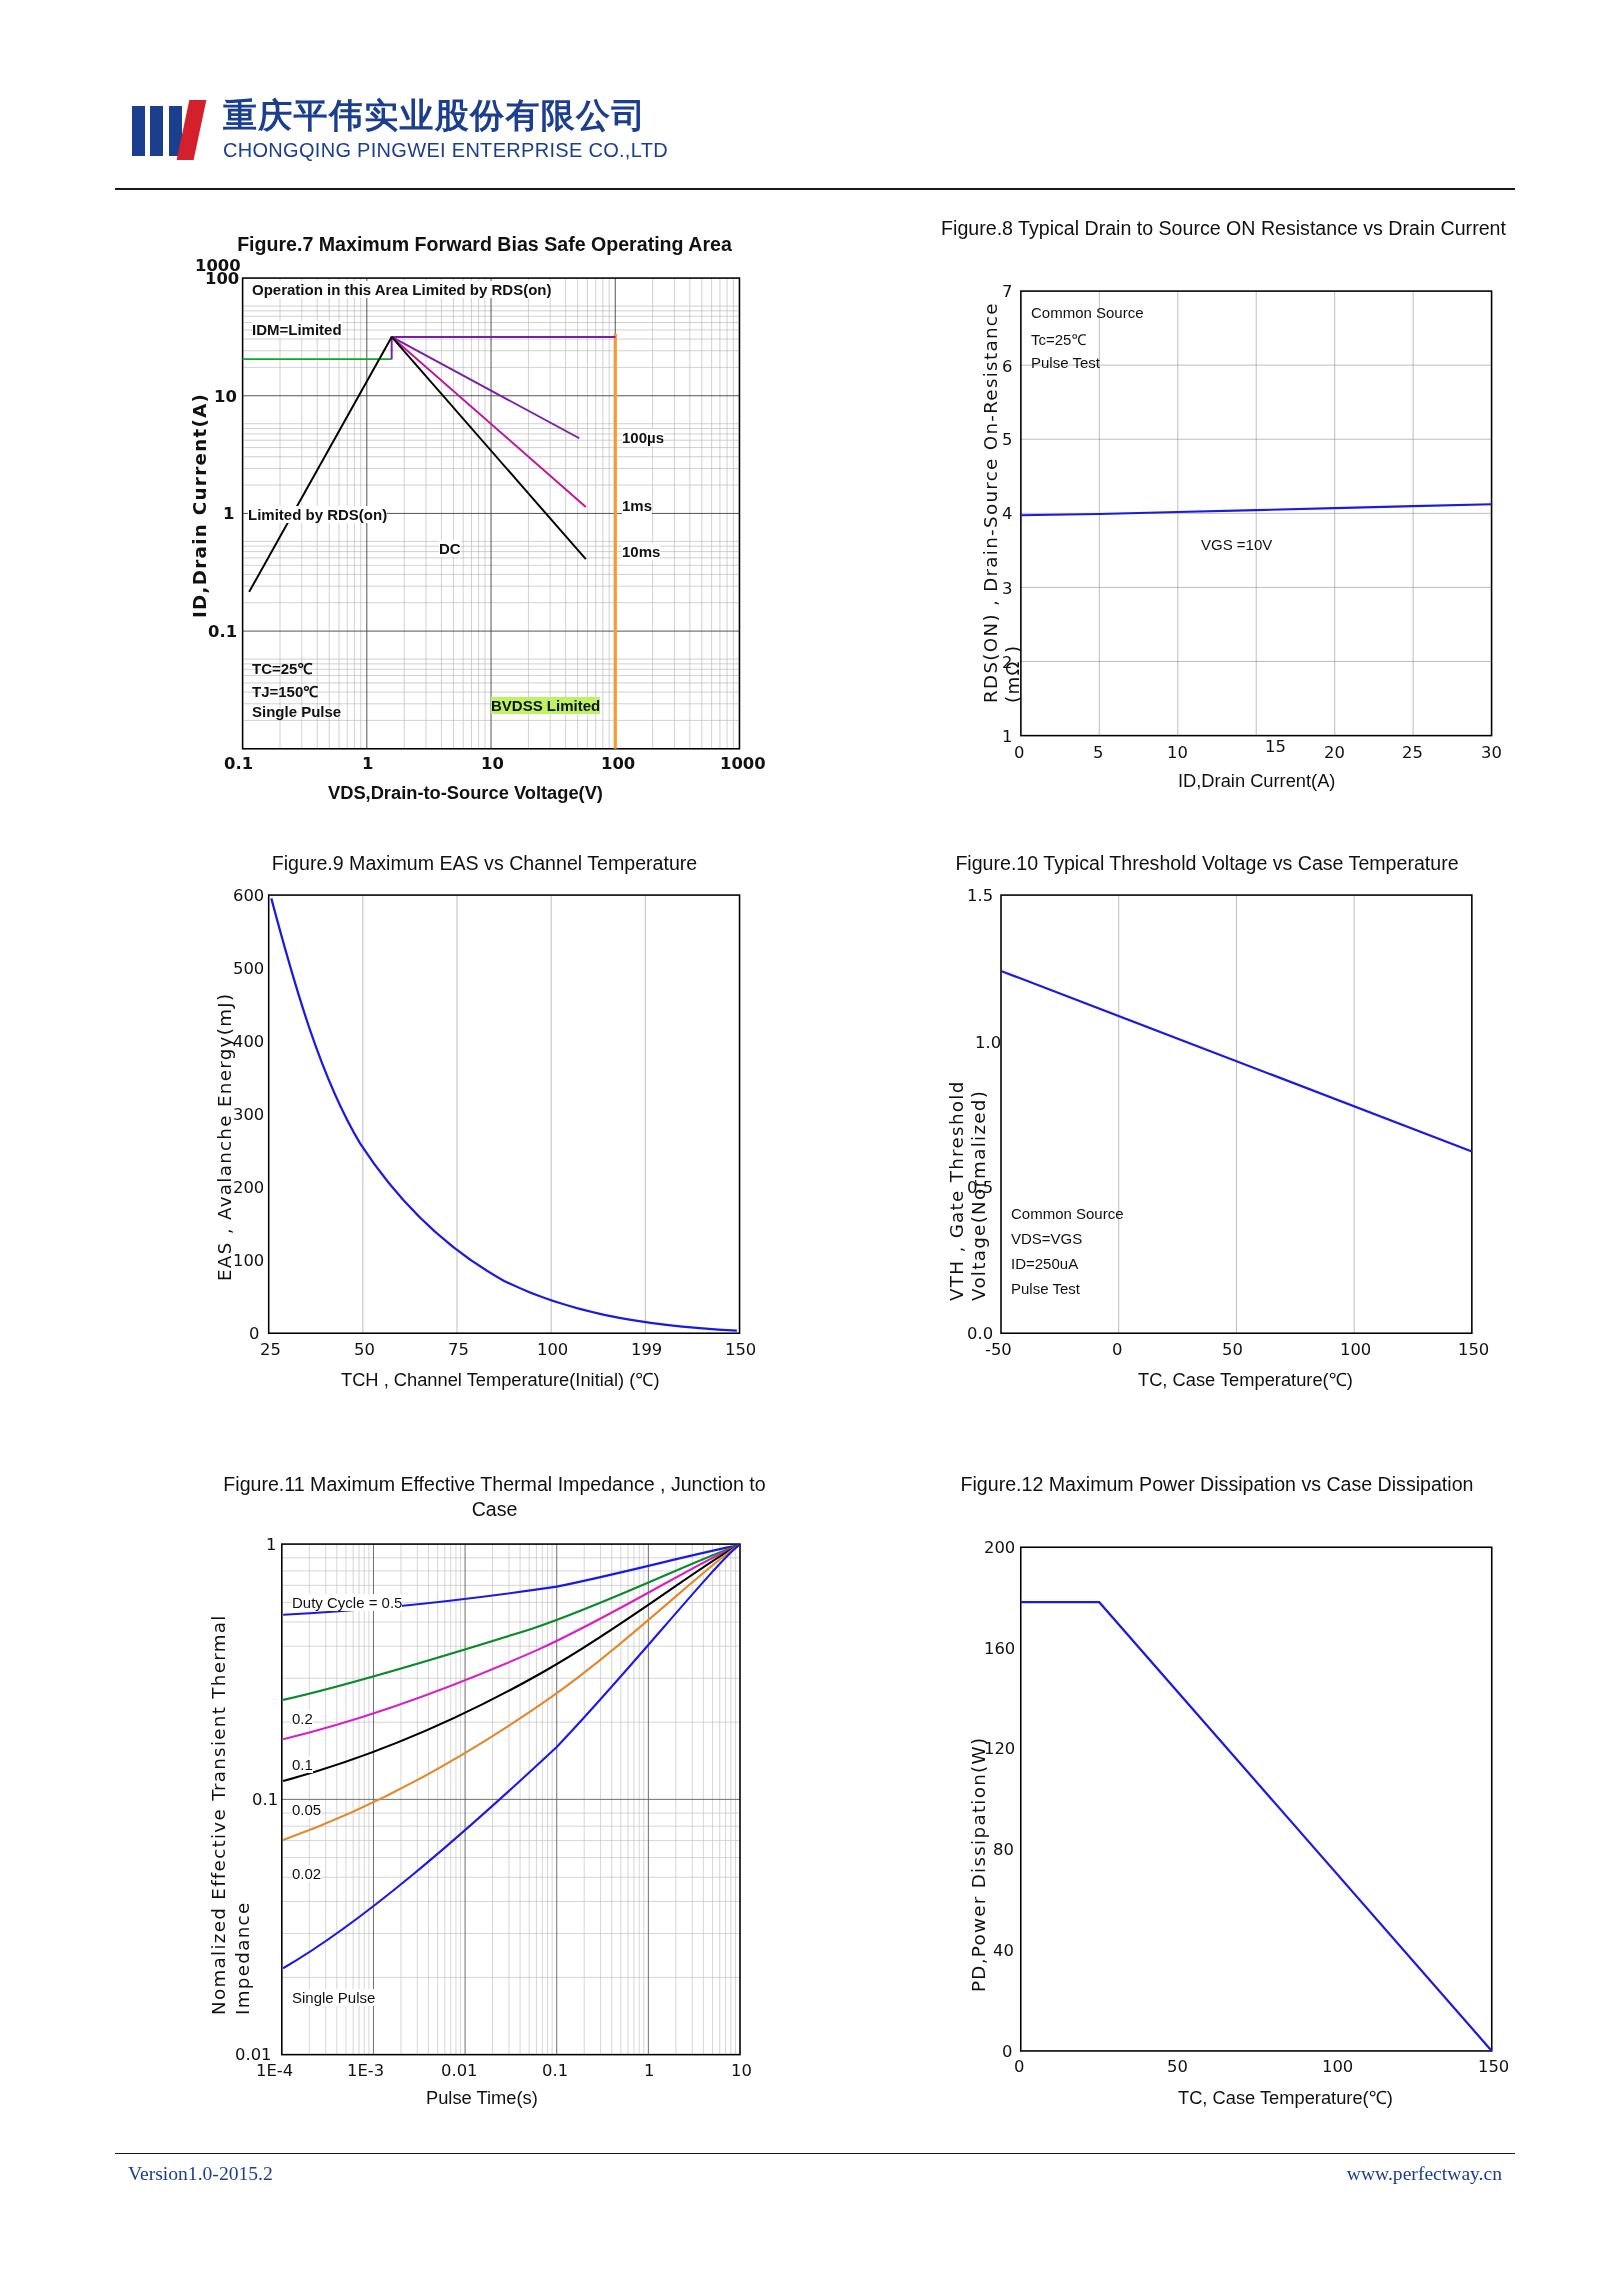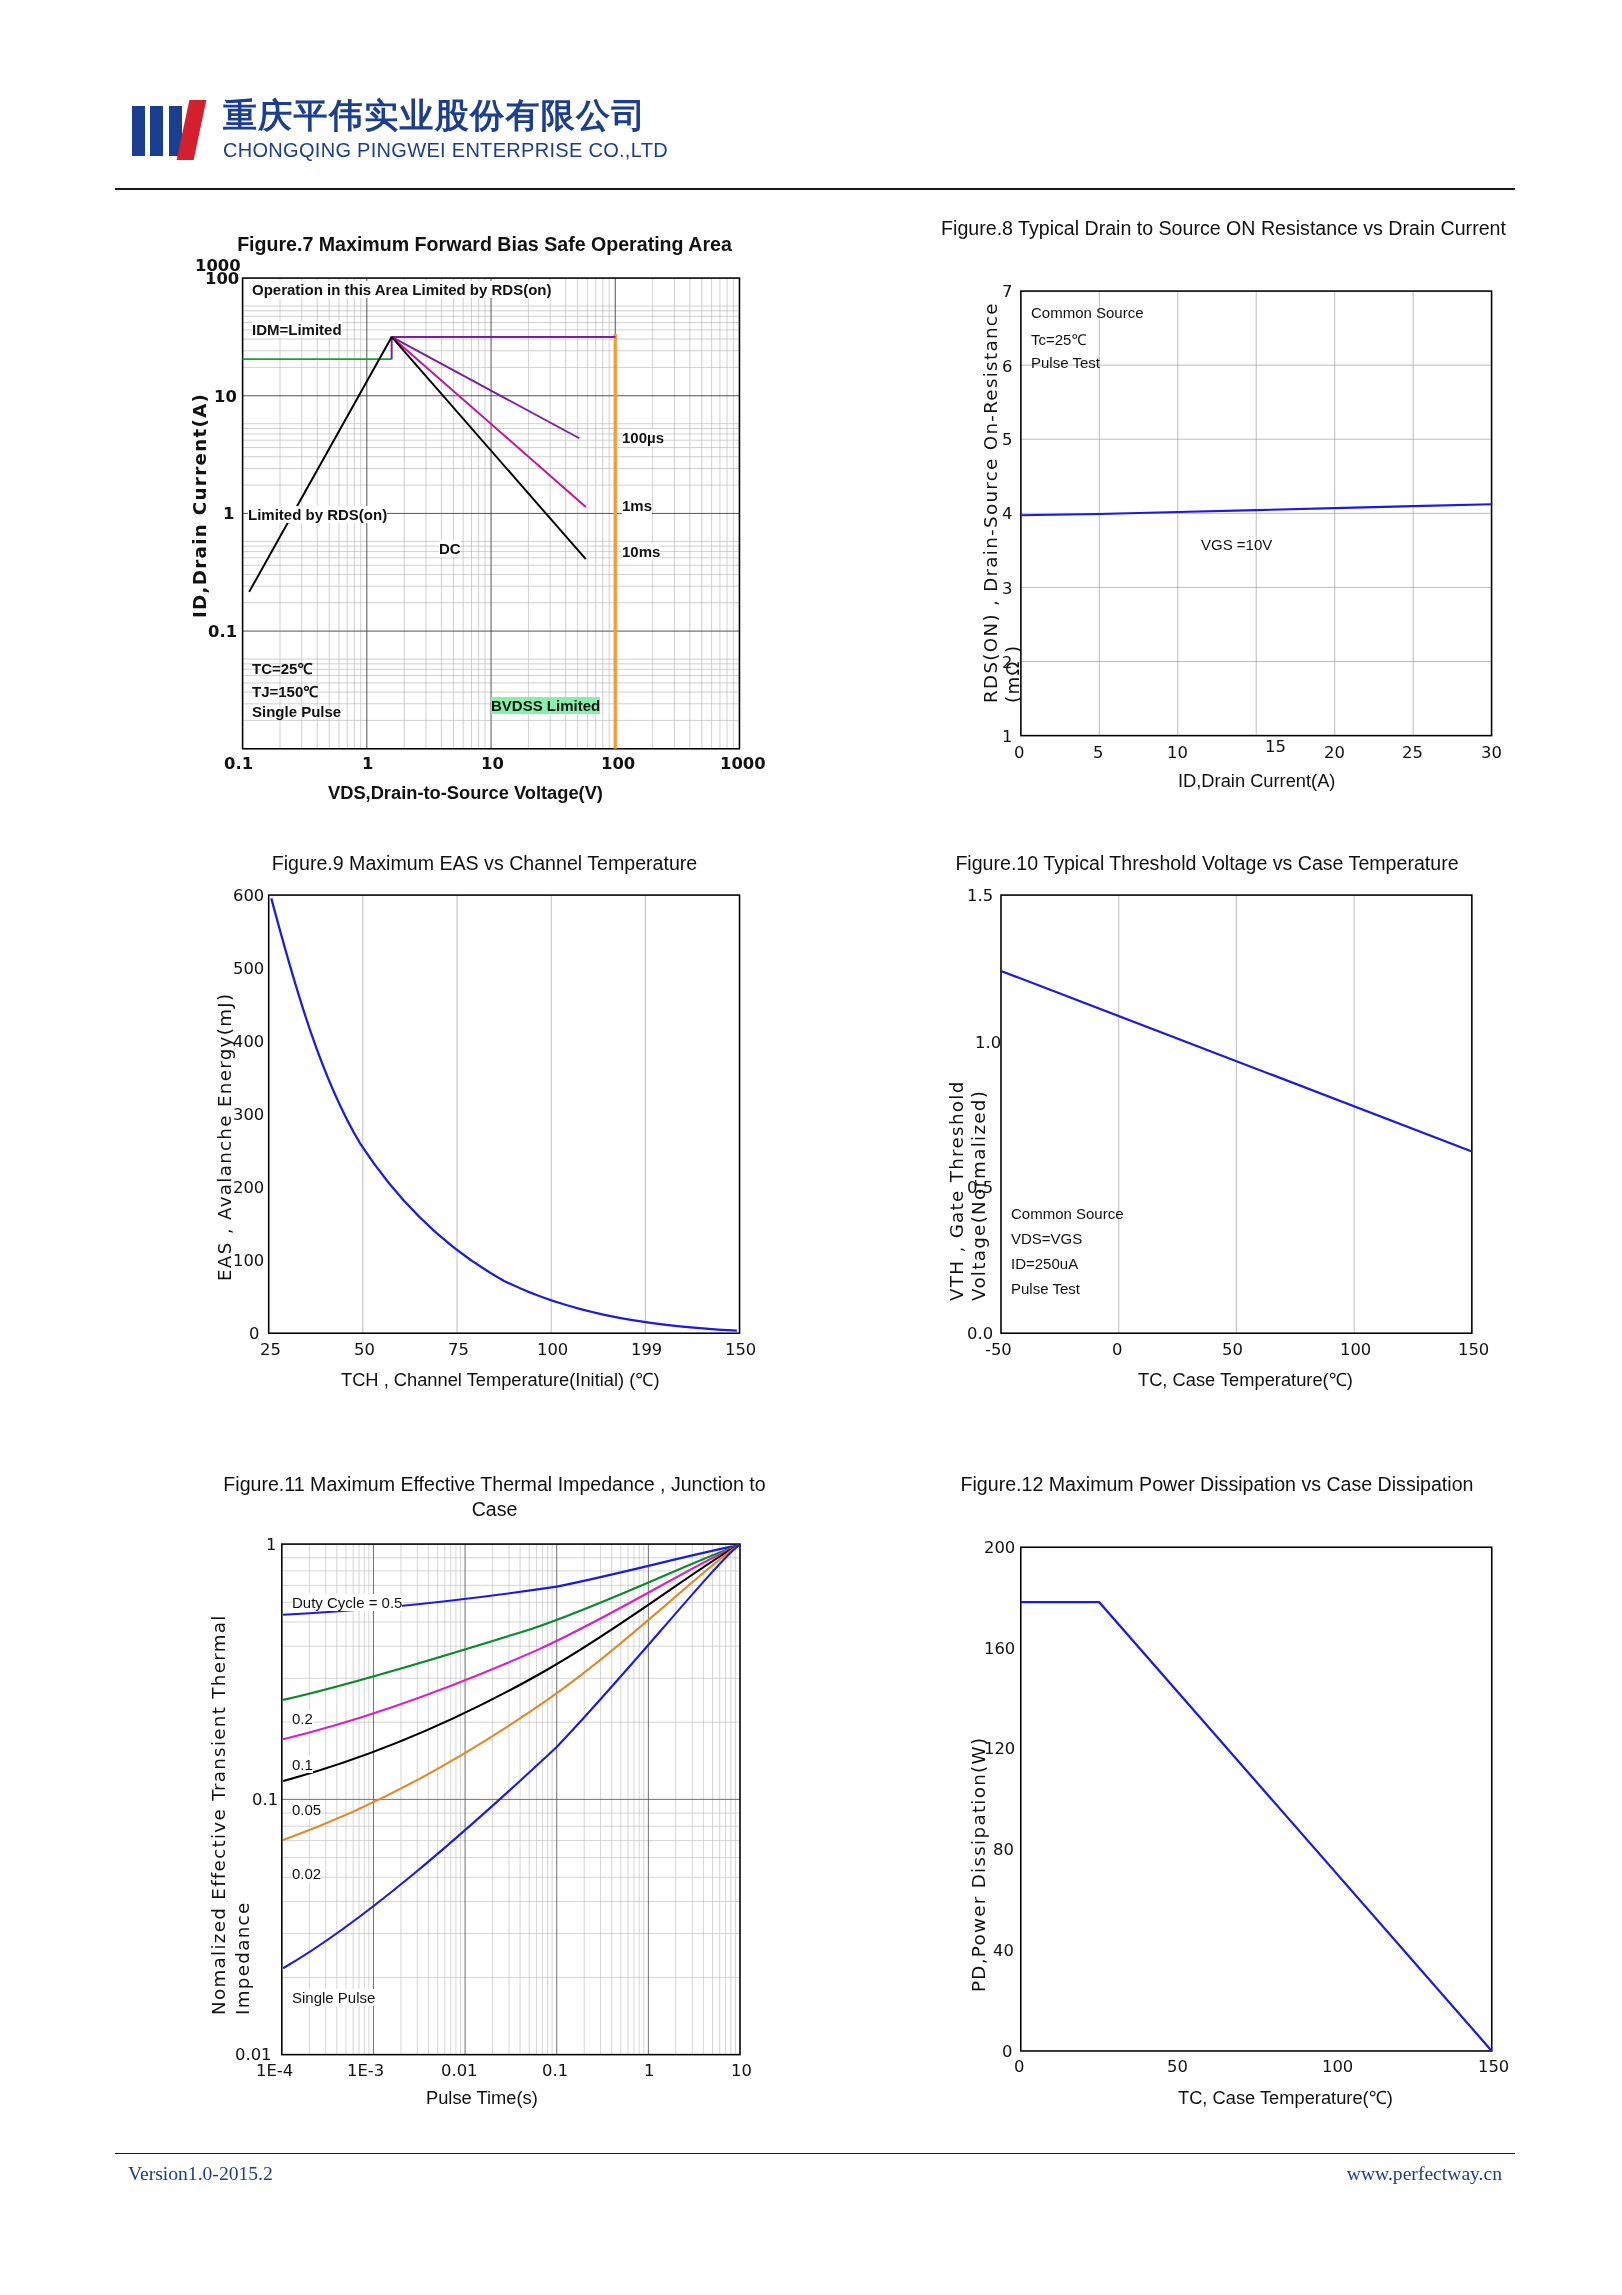--- a/index.html
+++ b/index.html
@@ -212,21 +212,21 @@
     <div class="ax-title" style="left:164px;top:517px;">VDS,Drain-to-Source Voltage(V)</div>
     <div class="ax-title vert" style="left:25px;top:353px;transform:rotate(-90deg);">ID,Drain Current(A)</div>
 
     <div class="note" style="left:88px;top:15.7px;background:#fff;">Operation in this Area Limited by RDS(on)</div>
     <div class="note" style="left:88px;top:56px;background:#fff;">IDM=Limited</div>
     <div class="note" style="left:84px;top:241px;background:#fff;">Limited by RDS(on)</div>
     <div class="note" style="left:275px;top:275px;background:#fff;">DC</div>
     <div class="note" style="left:458px;top:164px;background:#fff;">100µs</div>
     <div class="note" style="left:458px;top:232px;background:#fff;">1ms</div>
     <div class="note" style="left:458px;top:278px;background:#fff;">10ms</div>
-    <div class="note" style="left:327px;top:432px;background:#86efac;">BVDSS Limited</div>
+    <div class="note" style="left:327px;top:432px;background:#bef264;">BVDSS Limited</div>
     <div class="note" style="left:88px;top:393px;">TC=25℃</div>
     <div class="note" style="left:88px;top:416px;">TJ=150℃</div>
     <div class="note" style="left:88px;top:438px;">Single Pulse</div>
   </div>
 </div>
 
 <div class="figure" id="fig8">
   <div class="fig-title" style="width:589px;margin-left:26px;">Figure.8 Typical Drain to Source ON Resistance vs Drain Current</div>
   <div class="plot" style="position:absolute;left:0;top:62px;width:628px;height:523px;">
     <svg class="gridsvg" width="628" height="523" viewBox="0 0 960 800">

